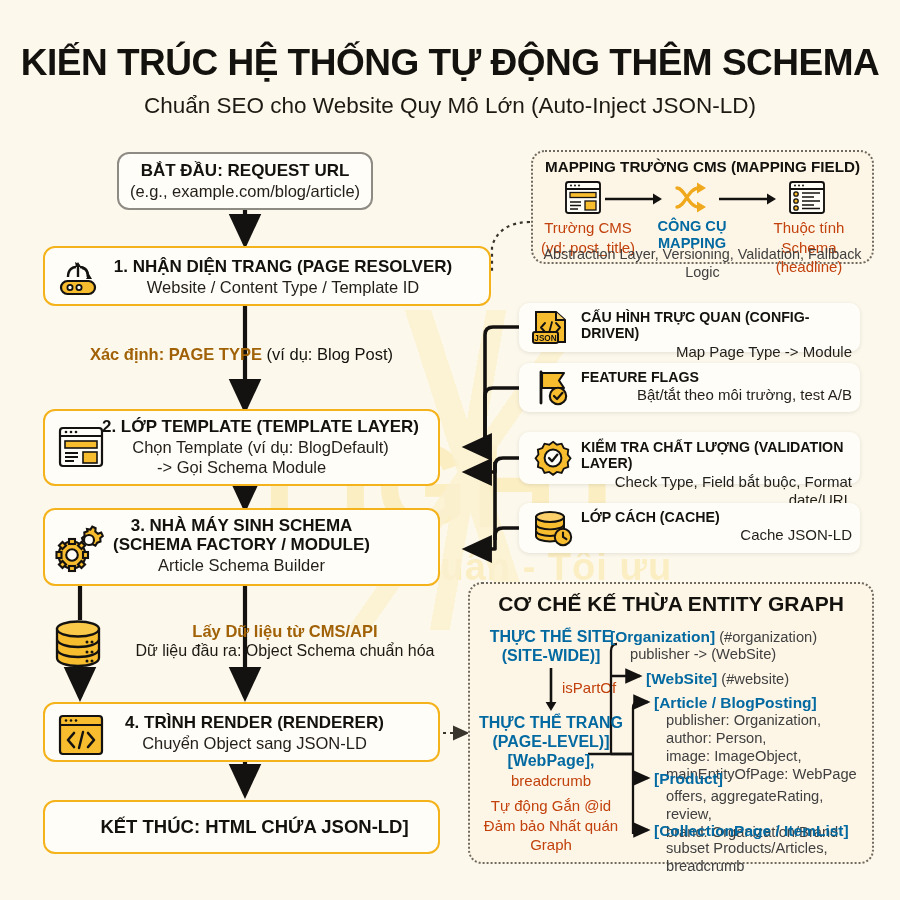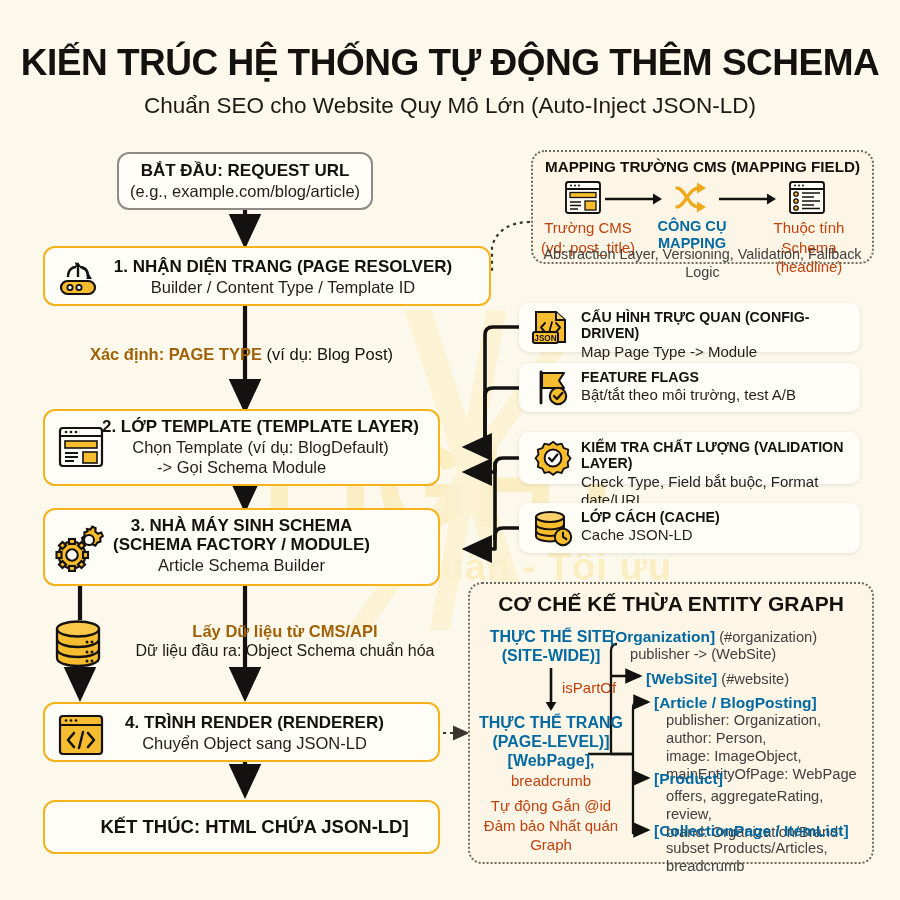--- a/index.html
+++ b/index.html
@@ -55,21 +55,21 @@
   .b-sub { color: #221f19; }
 
   
   .ltxt { position: absolute; left: 0; width: 100%; text-align: center; }
   .ltxt .b-title { font-size: 17px; line-height: 1.12; }
   .ltxt .b-sub { font-size: 16.5px; line-height: 1.2; }
 
   
   .rtxt { position: absolute; left: 62px; right: 8px; }
   .rtxt .b-title { font-size: 14.2px; line-height: 1.15; }
-  .rtxt .b-sub { font-size: 15px; line-height: 1.2; margin-top: 1px; }
+  .rtxt .b-sub { font-size: 15px; line-height: 1.2; margin-top: 1px; text-align: right; }
 
   
   .dpanel {
     position: absolute; border: 2px dotted #6f6a60; border-radius: 14px;
     background: #fdf6e7; z-index: 2;
   }
 
   
   svg.lines { position: absolute; left:0; top:0; width:900px; height:900px; z-index: 2; overflow: visible; }
 
@@ -155,21 +155,21 @@
         <path d="M33,20 C33,12 28,10 25,10" stroke="#141210" stroke-width="2.4" fill="none" transform="translate(0,0)"></path>
         <path d="M33,20 C33,13 30,11 27,11" stroke="#141210" stroke-width="2.4" fill="none"></path>
         <path d="M34,22 l3,-5 l-6,0 z" fill="#141210" transform="rotate(180 34,19.5)"></path>
         <rect x="6" y="24" width="34" height="13" rx="6.5" fill="#f7bd2e" stroke="#141210" stroke-width="2.2"></rect>
         <circle cx="15" cy="30.5" r="2.6" fill="#fffdf7" stroke="#141210" stroke-width="1.8"></circle>
         <circle cx="24" cy="30.5" r="2.6" fill="#fffdf7" stroke="#141210" stroke-width="1.8"></circle>
       </svg>
     </div>
     <div class="ltxt" style="top:9px; left:32px; width:calc(100% - 32px);">
       <div class="b-title">1. NHẬN DIỆN TRANG (PAGE RESOLVER)</div>
-      <div class="b-sub" style="margin-top:2px;">Builder / Content Type / Template ID</div>
+      <div class="b-sub" style="margin-top:2px;">Website / Content Type / Template ID</div>
     </div>
   </div>
 
   <div class="mid-label" style="left:43px; top:345px; width:397px;">
     <span class="ml-b">Xác định: PAGE TYPE</span><span class="ml-n"> (ví dụ: Blog Post)</span>
   </div>
 
   <div class="box" style="left:43px; top:409px; width:397px; height:77px;">
     <div class="icon" style="left:12px; top:14px;">
       <svg width="48" height="44" viewBox="0 0 48 44">

